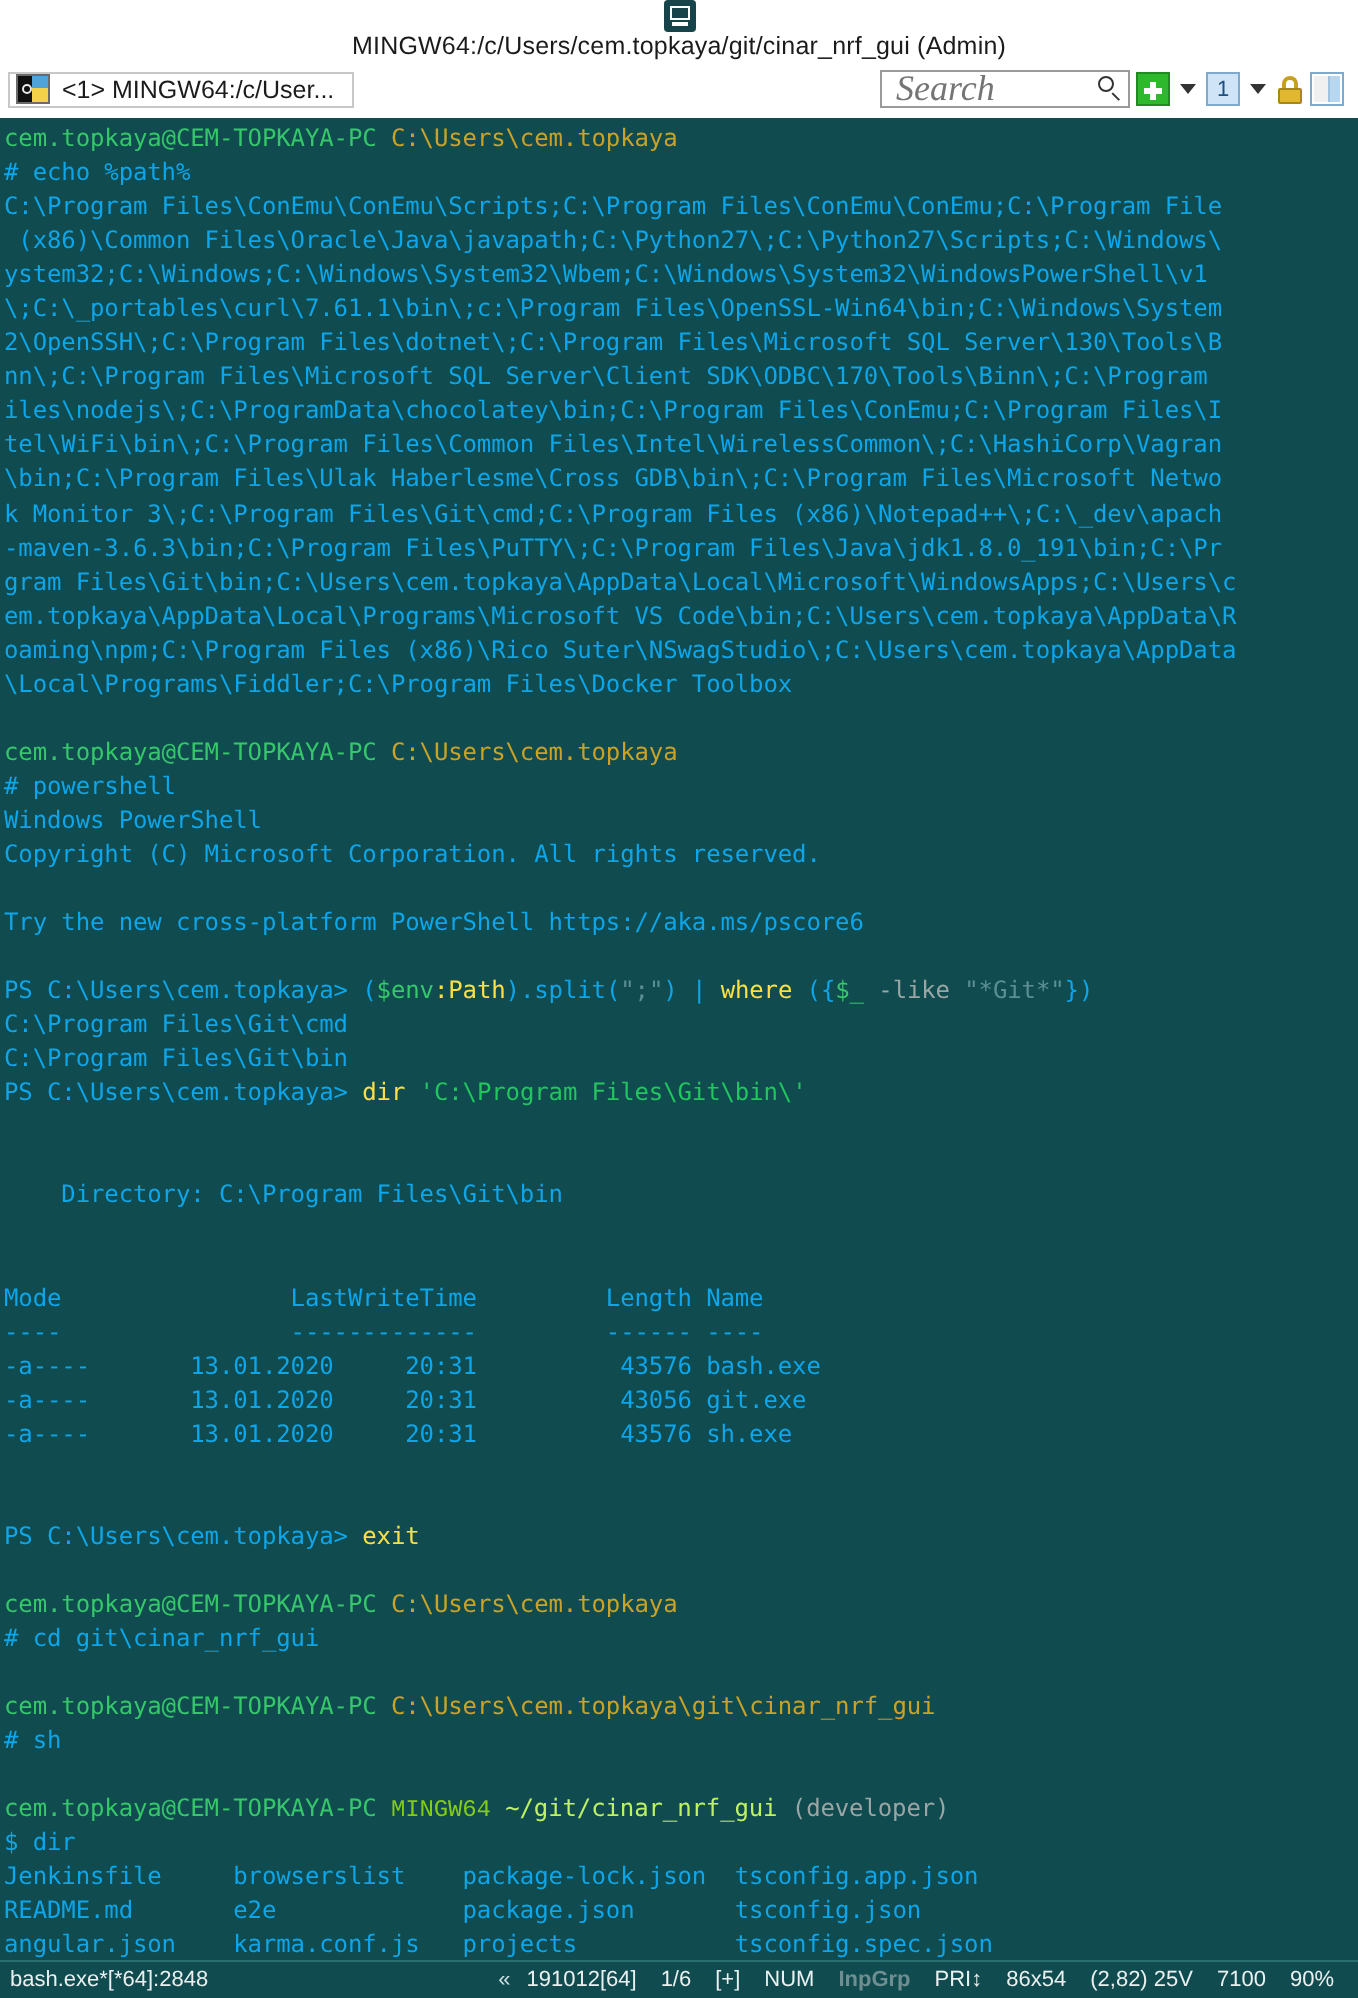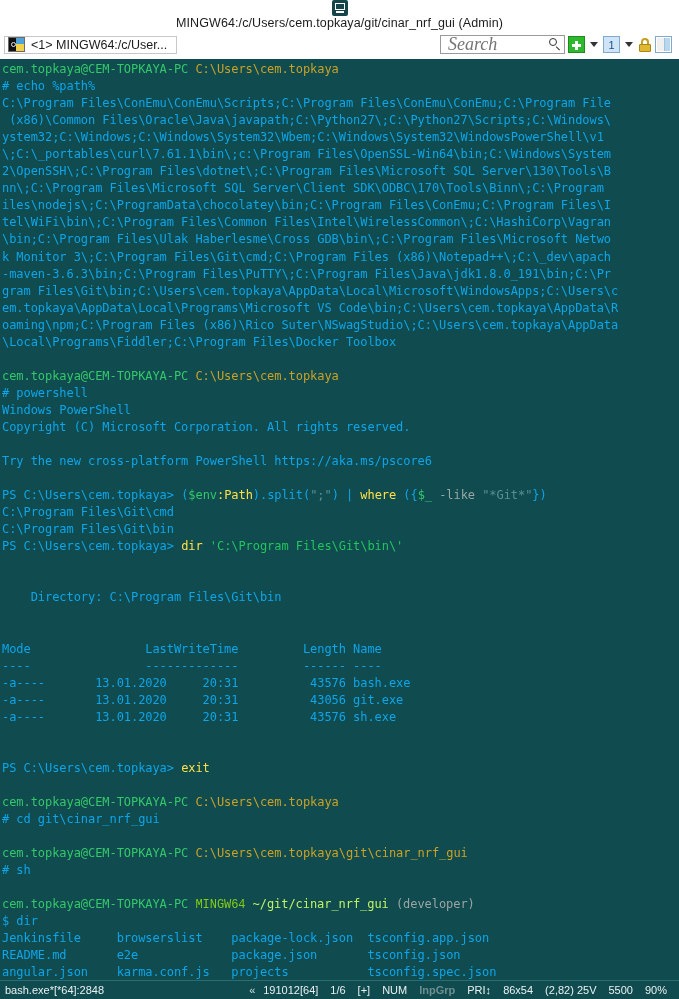--- a/index.html
+++ b/index.html
@@ -405,18 +405,18 @@
     <div class="sb-mid">
       <span class="sb-chev">«</span>
       <span class="sb-seg">191012[64]</span>
       <span class="sb-seg">1/6</span>
       <span class="sb-seg">[+]</span>
       <span class="sb-seg">NUM</span>
       <span class="sb-seg sb-dim">InpGrp</span>
       <span class="sb-seg">PRI↕</span>
       <span class="sb-seg">86x54</span>
       <span class="sb-seg">(2,82) 25V</span>
-      <span class="sb-seg">5500</span>
+      <span class="sb-seg">7100</span>
       <span class="sb-seg">90%</span>
     </div>
   </div>
 
 </div>
 
 </body></html>

